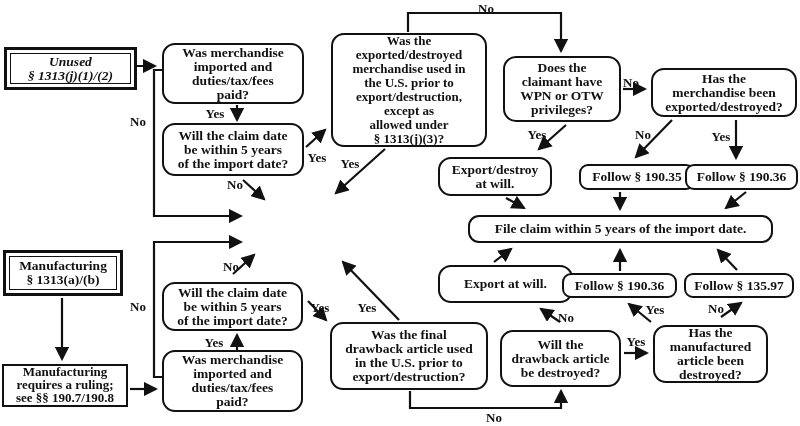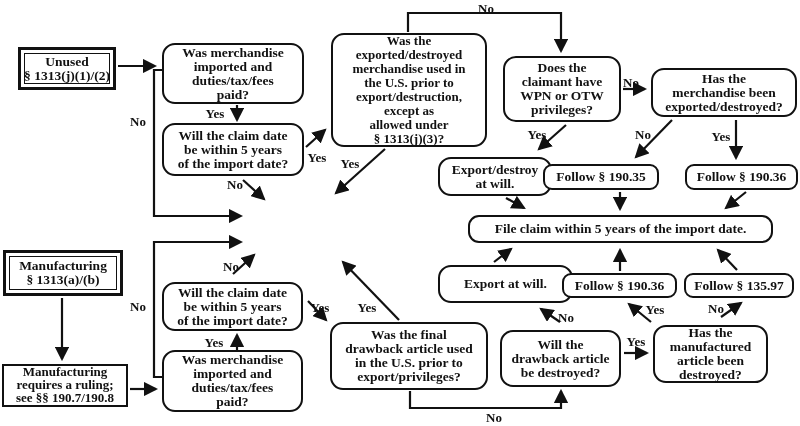--- a/index.html
+++ b/index.html
@@ -60,21 +60,21 @@
     <polyline points="399,320 343,262" marker-end="url(#ah)"></polyline>
     <polyline points="410,391 410,408 561,408 561,391" marker-end="url(#ah)"></polyline>
     <polyline points="308,301 326,320" marker-end="url(#ah)"></polyline>
     <polyline points="233,274 254,255" marker-end="url(#ah)"></polyline>
     <polyline points="237,350 237,335" marker-end="url(#ah)"></polyline>
     <polyline points="162,377 154,377 154,242 241,242" marker-end="url(#ah)"></polyline>
     <polyline points="62,298 62,359" marker-end="url(#ah)"></polyline>
     <polyline points="130,389 156,389" marker-end="url(#ah)"></polyline>
   </svg>
 
-  <div class="node double" style="left:18px;top:47px;width:98px;height:43px;">Unused
+  <div class="node double" style="left:4px;top:47px;width:133px;height:43px;font-style:italic;">Unused
 § 1313(j)(1)/(2)</div>
   <div class="node" style="left:162px;top:43px;width:142px;height:61px;">Was merchandise
 imported and
 duties/tax/fees
 paid?</div>
   <div class="node" style="left:162px;top:123px;width:142px;height:53px;">Will the claim date
 be within 5 years
 of the import date?</div>
   <div class="node" style="left:331px;top:33px;width:156px;height:114px;font-size:13px;text-align:center;">Was the
 exported/destroyed
@@ -86,37 +86,37 @@
 § 1313(j)(3)?</div>
   <div class="node" style="left:503px;top:56px;width:118px;height:66px;">Does the
 claimant have
 WPN or OTW
 privileges?</div>
   <div class="node" style="left:651px;top:68px;width:146px;height:49px;">Has the
 merchandise been
 exported/destroyed?</div>
   <div class="node" style="left:438px;top:157px;width:114px;height:39px;">Export/destroy
 at will.</div>
-  <div class="node sm" style="left:543px;top:164px;width:116px;height:26px;">Follow § 190.35</div>
+  <div class="node sm" style="left:579px;top:164px;width:116px;height:26px;">Follow § 190.35</div>
   <div class="node sm" style="left:685px;top:164px;width:113px;height:26px;">Follow § 190.36</div>
   <div class="node" style="left:468px;top:215px;width:305px;height:28px;border-radius:11px;text-align:center;">File claim within 5 years of the import date.</div>
   <div class="node" style="left:438px;top:265px;width:135px;height:38px;">Export at will.</div>
   <div class="node sm" style="left:562px;top:273px;width:115px;height:25px;">Follow § 190.36</div>
   <div class="node sm" style="left:684px;top:273px;width:110px;height:25px;">Follow § 135.97</div>
   <div class="node" style="left:162px;top:282px;width:141px;height:49px;">Will the claim date
 be within 5 years
 of the import date?</div>
   <div class="node" style="left:162px;top:350px;width:141px;height:62px;">Was merchandise
 imported and
 duties/tax/fees
 paid?</div>
   <div class="node" style="left:330px;top:322px;width:158px;height:68px;">Was the final
 drawback article used
 in the U.S. prior to
-export/privileges?</div>
+export/destruction?</div>
   <div class="node" style="left:500px;top:330px;width:121px;height:57px;">Will the
 drawback article
 be destroyed?</div>
   <div class="node" style="left:653px;top:325px;width:115px;height:58px;">Has the
 manufactured
 article been
 destroyed?</div>
   <div class="node double" style="left:3px;top:250px;width:120px;height:46px;">Manufacturing
 § 1313(a)/(b)</div>
   <div class="node plain" style="left:2px;top:364px;width:126px;height:43px;font-size:13px;line-height:12.8px;">Manufacturing

